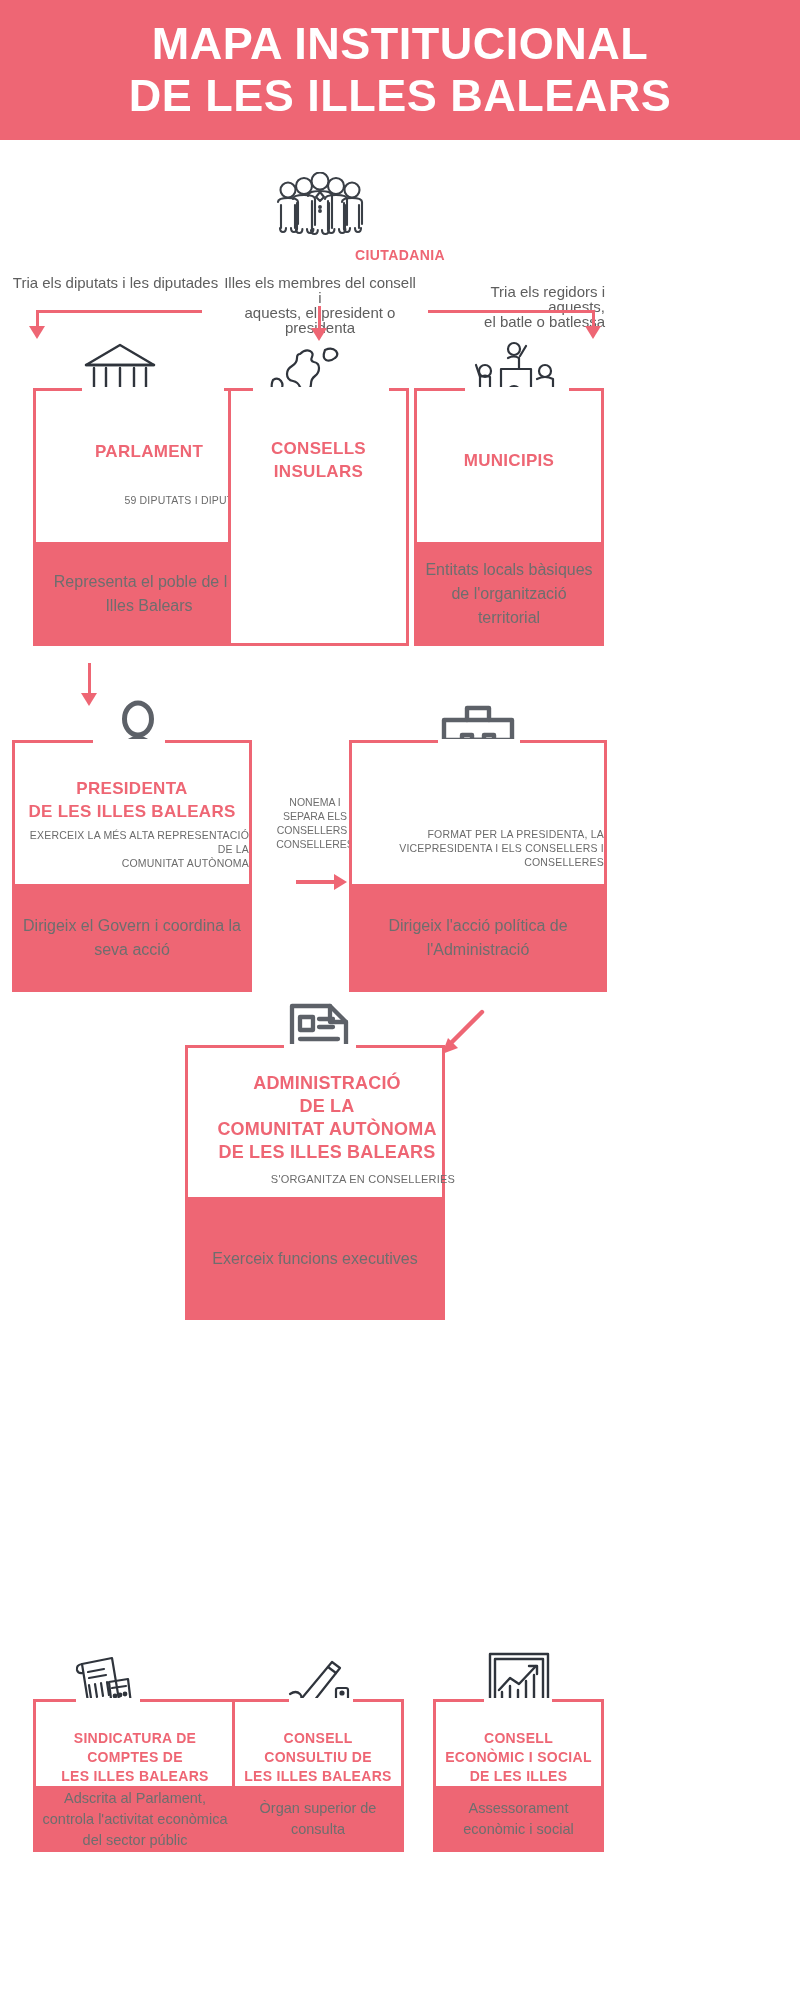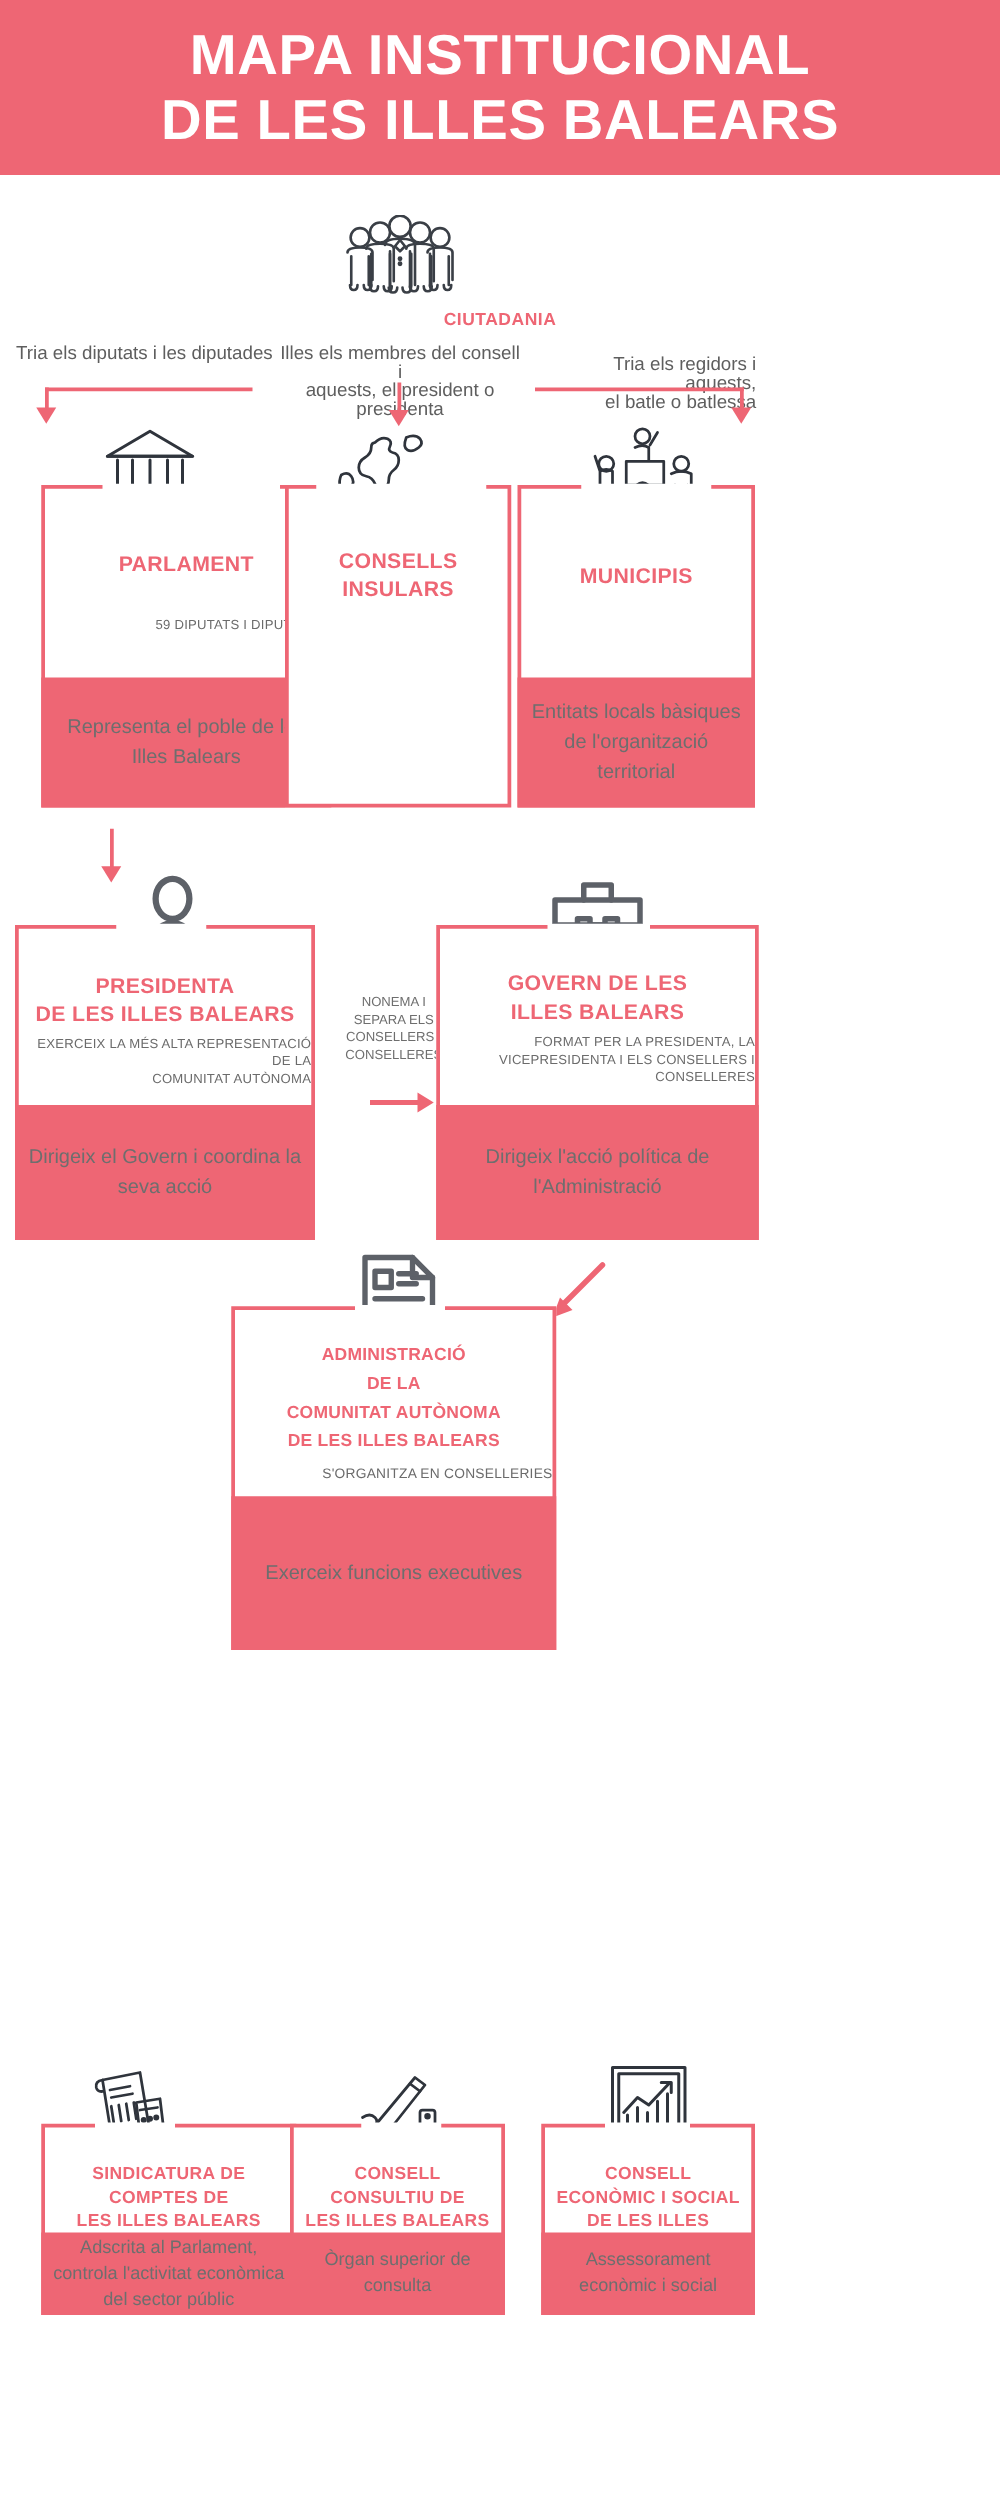--- a/index.html
+++ b/index.html
@@ -247,24 +247,20 @@
         <rect x="4" y="18" width="68" height="50"></rect>
         <path d="M4 38 L72 38"></path>
         <rect x="22" y="33" width="10" height="11"></rect>
         <rect x="44" y="33" width="10" height="11"></rect>
         <path d="M32 38 L44 38"></path>
       </g>
     </svg>
   </div>
   <div class="box" style="left:349px;top:740px;width:258px;height:252px;">
     <div class="toppatch" style="left:86px;width:82px;"></div>
-    <div class="box-title" style="top:32px;">
-      <div>GOVERN DE LES</div>
-      <div>ILLES BALEARS</div>
-    </div>
     <div class="box-sub" style="top:84px;">
       <div>FORMAT PER LA PRESIDENTA, LA</div>
       <div>VICEPRESIDENTA I ELS CONSELLERS I</div>
       <div>CONSELLERES</div>
     </div>
     <div class="fill" style="top:141px;">
       <p>Dirigeix l'acció política de l'Administració</p>
     </div>
   </div>
 
@@ -284,27 +280,27 @@
     <svg width="50" height="50" viewBox="0 0 50 50">
       <g stroke="#ee6674" stroke-width="4.4" fill="#ee6674" stroke-linecap="round">
         <line x1="46" y1="4" x2="14" y2="36"></line>
         <polygon points="6,46 22,40 12,30" stroke="none"></polygon>
       </g>
     </svg>
   </div>
 
   <div class="box" style="left:185px;top:1045px;width:260px;height:275px;">
     <div class="toppatch" style="left:96px;width:72px;"></div>
-    <div class="box-title" style="top:24px;font-size:14px;line-height:23px;letter-spacing:.2px;">
+    <div class="box-title" style="top:24px;font-size:18px;line-height:23px;letter-spacing:.2px;padding-left:12px;">
       <div>ADMINISTRACIÓ</div>
       <div>DE LA</div>
       <div>COMUNITAT AUTÒNOMA</div>
       <div>DE LES ILLES BALEARS</div>
     </div>
-    <div class="box-sub" style="top:124px;font-size:11px;">S'ORGANITZA EN CONSELLERIES</div>
+    <div class="box-sub" style="top:124px;font-size:11px;padding-left:13px;">S'ORGANITZA EN CONSELLERIES</div>
     <div class="fill" style="top:149px;">
       <p>Exerceix funcions executives</p>
     </div>
   </div>
 
   <div class="icon" style="left:68px;top:1654px;">
     <svg width="68" height="70" viewBox="0 0 68 70">
       <g fill="none" stroke="#2f343c" stroke-width="2.2" stroke-linejoin="round" stroke-linecap="round">
         <path d="M14 10 L44 4 L52 52 L22 60 Z"></path>
         <path d="M14 10 q-6 1-5 6 q1 4 6 3"></path>

